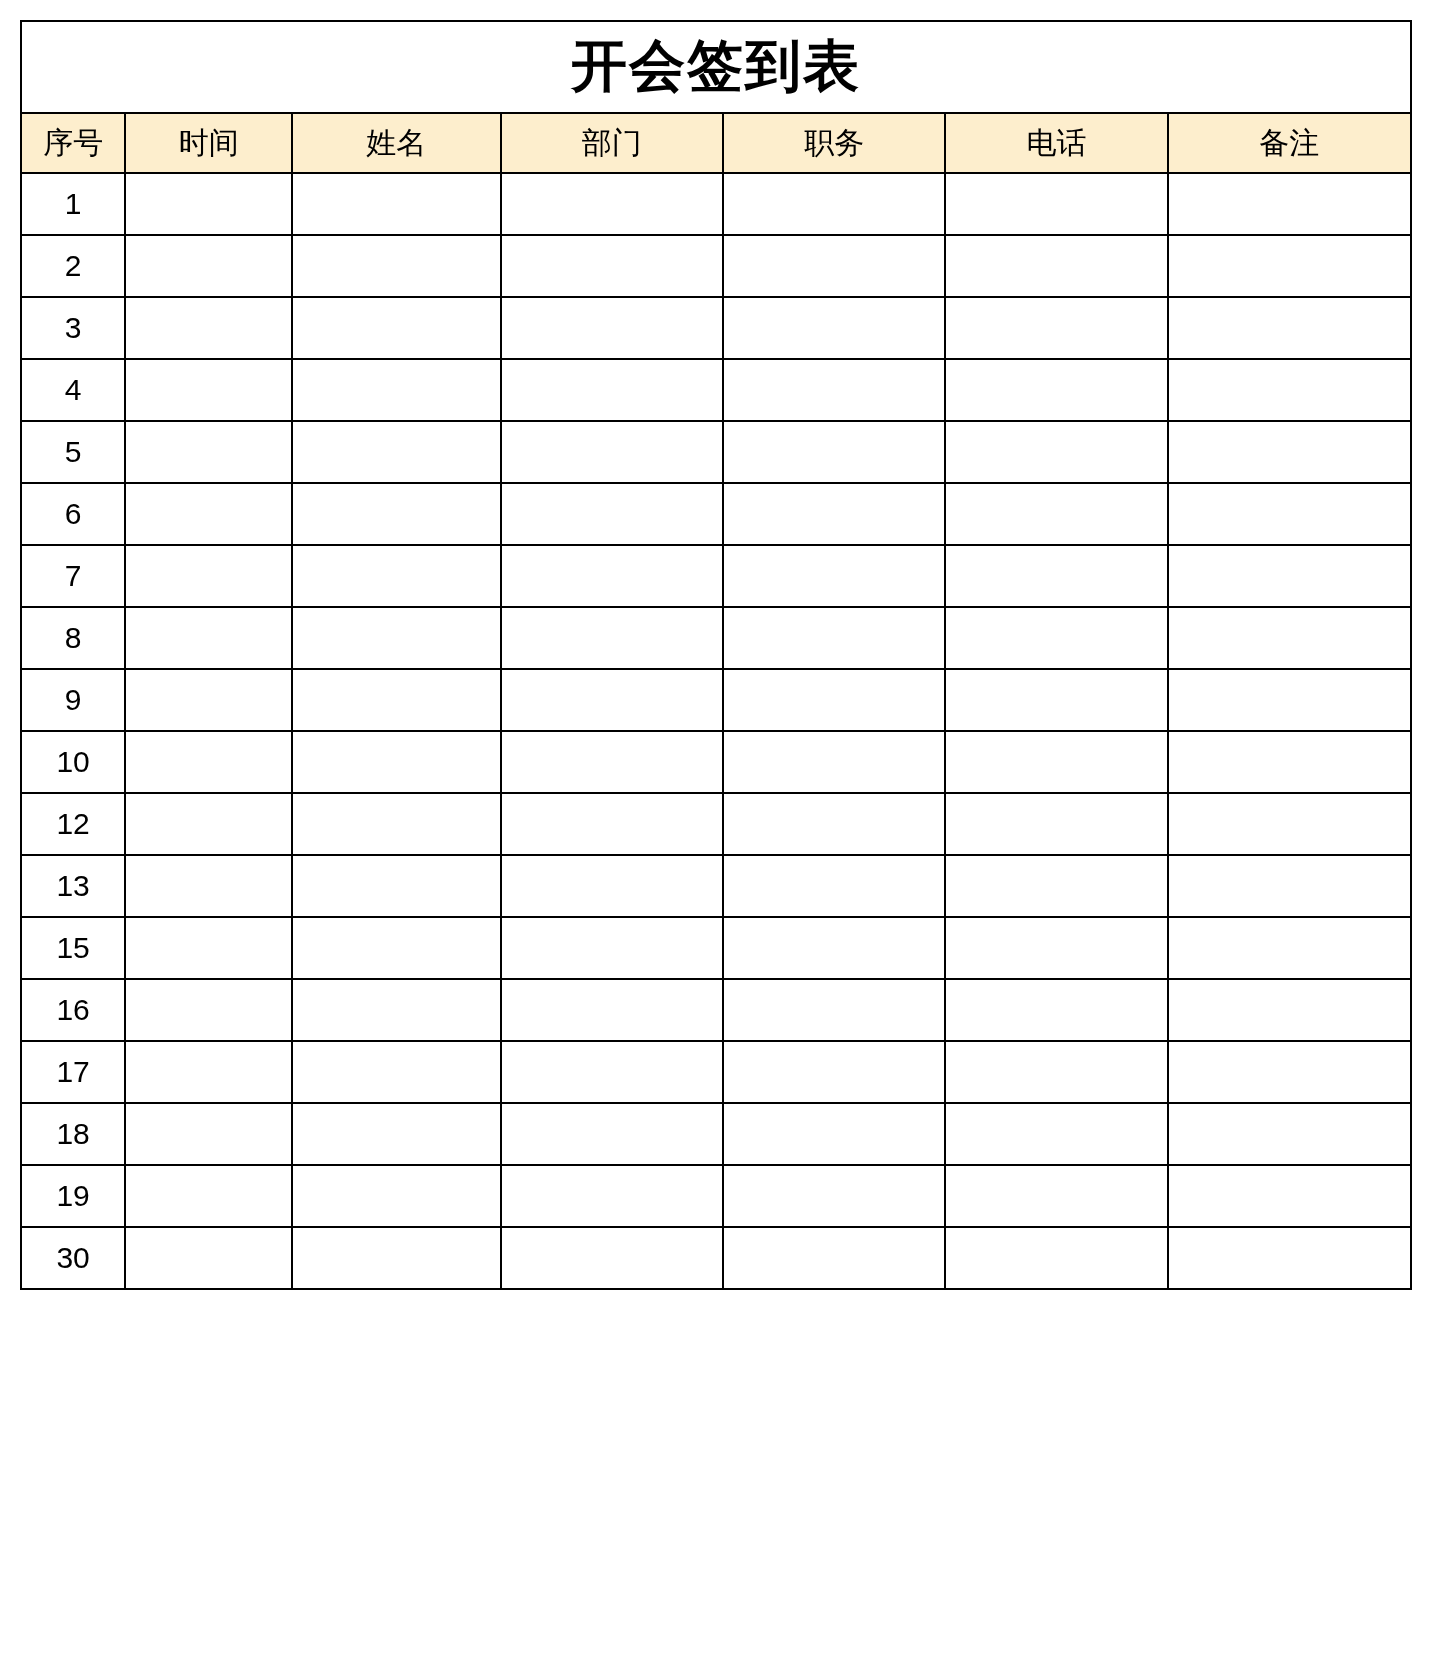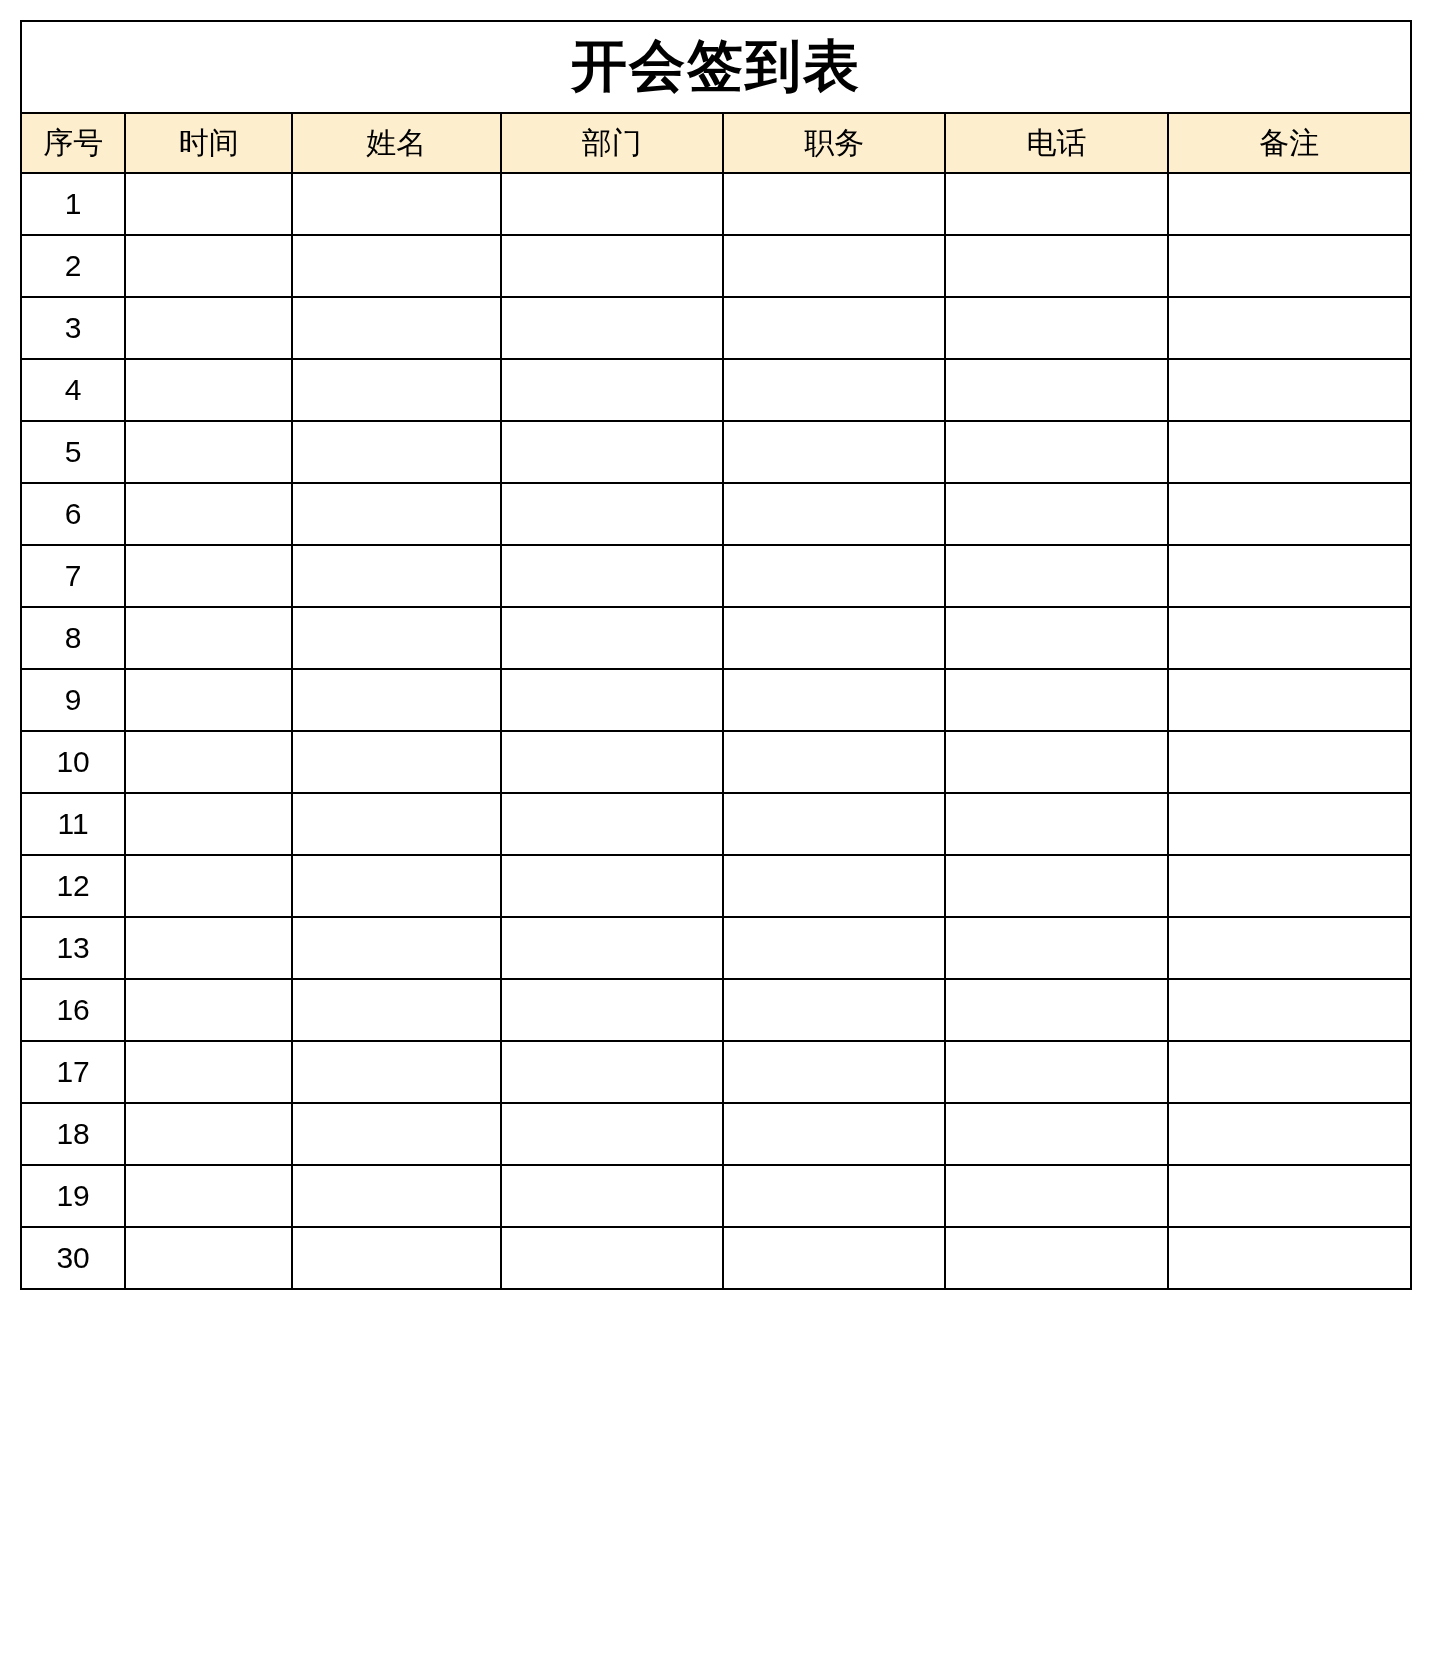--- a/index.html
+++ b/index.html
@@ -167,39 +167,39 @@
         <tr class="data-row">
           <td>10</td>
           <td></td>
           <td></td>
           <td></td>
           <td></td>
           <td></td>
           <td></td>
         </tr>
         <tr class="data-row">
-          <td>11</td>
-          <td></td>
-          <td></td>
-          <td></td>
-          <td></td>
-          <td></td>
-          <td></td>
-        </tr>
-        <tr class="data-row">
           <td>12</td>
           <td></td>
           <td></td>
           <td></td>
           <td></td>
           <td></td>
           <td></td>
         </tr>
         <tr class="data-row">
           <td>13</td>
+          <td></td>
+          <td></td>
+          <td></td>
+          <td></td>
+          <td></td>
+          <td></td>
+        </tr>
+        <tr class="data-row">
+          <td>15</td>
           <td></td>
           <td></td>
           <td></td>
           <td></td>
           <td></td>
           <td></td>
         </tr>
         <tr class="data-row">
           <td>16</td>
           <td></td>

